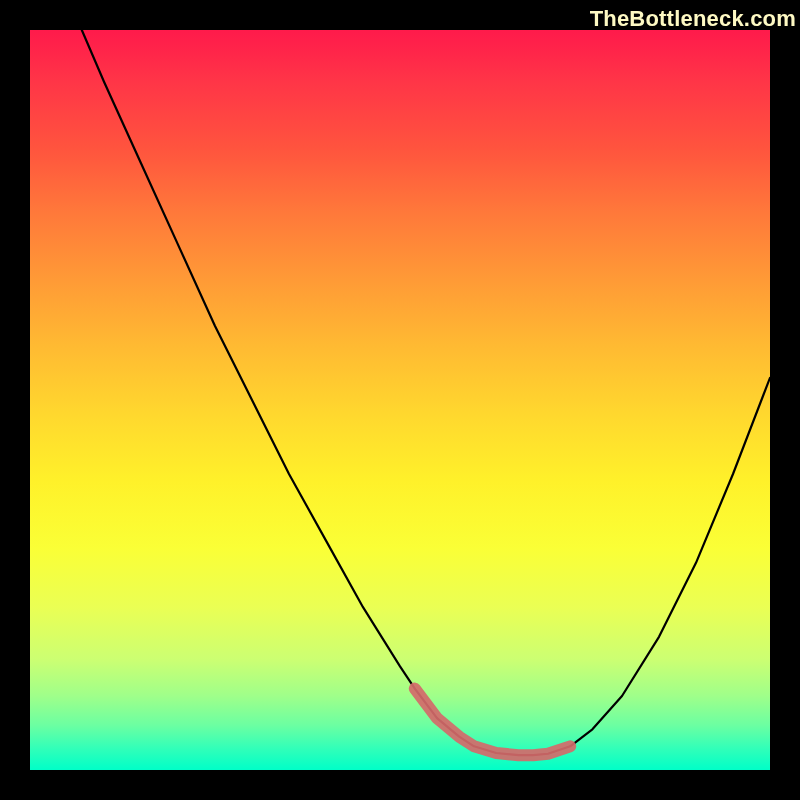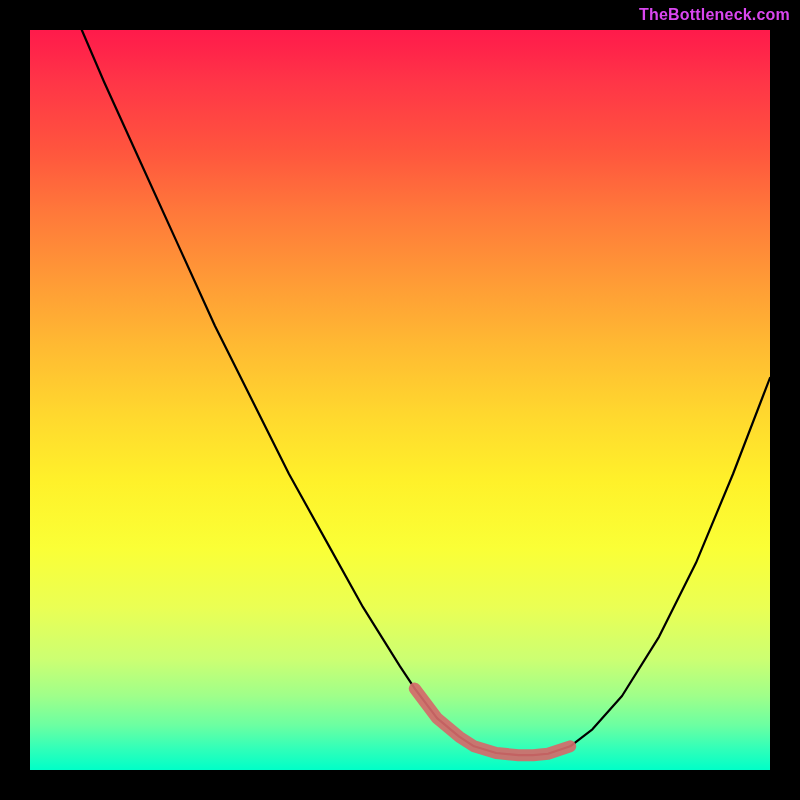--- a/index.html
+++ b/index.html
@@ -15,23 +15,23 @@
     position: absolute;
     top: 0;
     left: 0;
     width: 800px;
     height: 800px;
     background: #000;
   }
   .watermark {
     position: absolute;
     top: 6px;
-    right: 10px;
-    color: #d946ef;
-    font-size: 16px;
+    right: 4px;
+    color: #fef9c3;
+    font-size: 22px;
     font-weight: 600;
     letter-spacing: 0.2px;
     font-family: Arial, Helvetica, sans-serif;
     z-index: 10;
   }
   .plot-area {
     position: absolute;
     left: 30px;
     top: 30px;
     width: 740px;

